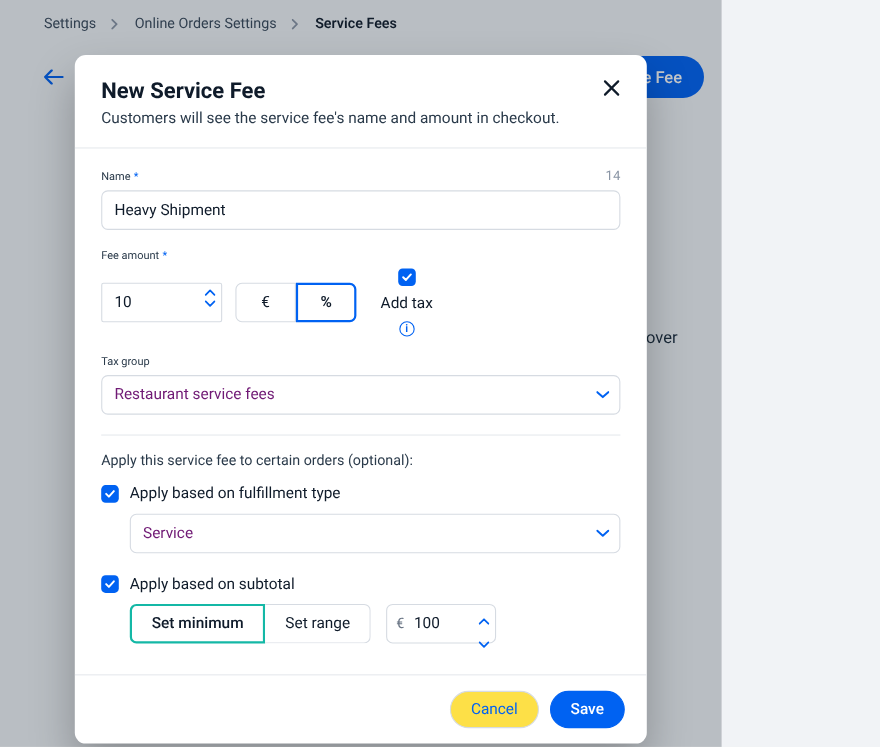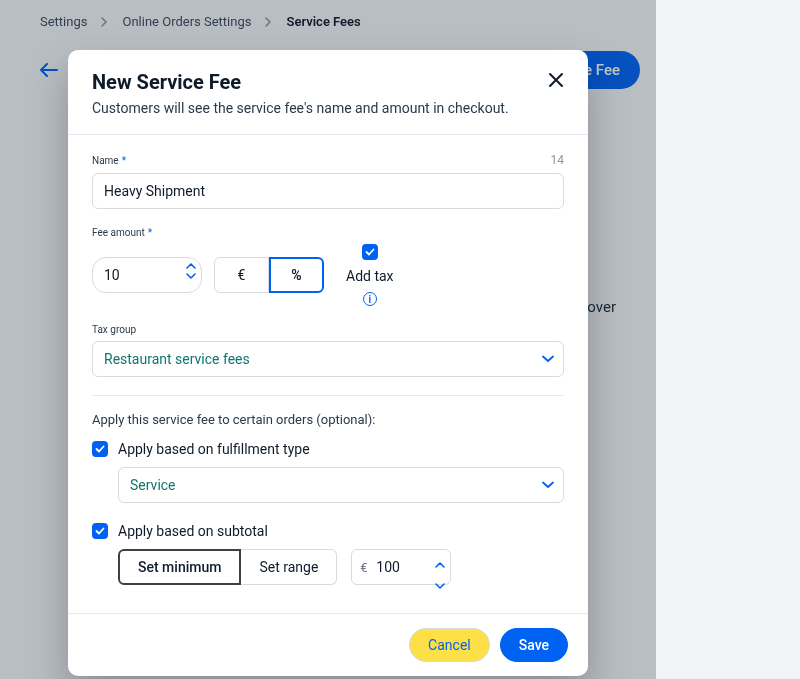--- a/index.html
+++ b/index.html
@@ -35,57 +35,57 @@
   .modal-body { padding:18px 24px 8px 24px; }
   .field { margin-bottom:18px; }
   .field-row { display:flex; justify-content:space-between; align-items:baseline; margin-bottom:6px; }
   .field-label { font-size:10px; color:#2a3a4a; }
   .field-label .req { color:#0062f2; margin-left:3px; }
   .char-count { font-size:12px; color:#8a95a5; }
   .text-input { width:100%; border:1px solid #d6dbe2; border-radius:6px; padding:9px 11px; font-size:14px; color:#0f1b2a; outline:none; }
 
   .fee-row { display:flex; align-items:center; gap:12px; }
   .amount-wrap { position:relative; width:110px; }
-  .amount-input { width:100%; border:1px solid #d6dbe2; border-radius:14px; padding:9px 26px 9px 11px; font-size:14px; color:#0f1b2a; outline:none; }
+  .amount-input { width:100%; border:1px solid #d6dbe2; border-radius:2px; padding:9px 26px 9px 11px; font-size:14px; color:#0f1b2a; outline:none; }
   .spinner { position:absolute; right:6px; top:5px; display:flex; flex-direction:column; gap:2px; }
   .spinner svg { display:block; cursor:pointer; }
 
   .toggle-pair { display:flex; }
   .toggle-btn { width:55px; height:36px; border:1px solid #d6dbe2; background:#fff; color:#0f1b2a; font-size:14px; cursor:pointer; display:flex; align-items:center; justify-content:center; }
   .toggle-btn.left { border-radius:6px 0 0 6px; }
   .toggle-btn.right { border-radius:0 6px 6px 0; border-left:none; }
   .toggle-btn.selected { border:2px solid #0062f2; color:#0f1b2a; font-weight:600; }
   .toggle-btn.selected.right { border-left:2px solid #0062f2; }
 
   .addtax { display:flex; align-items:center; gap:8px; margin-left:10px;flex-direction:column; }
   .chk { width:16px; height:16px; border-radius:4px; background:#0062f2; display:inline-flex; align-items:center; justify-content:center; cursor:pointer; flex-shrink:0; }
   .chk svg { display:block; }
   .addtax-label { font-size:14px; color:#0f1b2a; }
   .info-icon { width:14px; height:14px; border:1.2px solid #0062f2; border-radius:50%; color:#0062f2; font-size:10px; font-weight:600; display:inline-flex; align-items:center; justify-content:center; cursor:pointer; }
 
   .select-wrap { position:relative; }
-  .select-input { width:100%; border:1px solid #d6dbe2; border-radius:6px; padding:9px 32px 9px 11px; font-size:14px; color:#0f766e; outline:none; background:#fff; appearance:none; cursor:pointer; text-align:left; }
+  .select-input { width:100%; border:1px solid #d6dbe2; border-radius:6px; padding:9px 32px 9px 11px; font-size:14px; color:#701a75; outline:none; background:#fff; appearance:none; cursor:pointer; text-align:left; }
   .select-caret { position:absolute; right:10px; top:50%; transform:translateY(-50%); pointer-events:none; }
   .select-caret svg{display:block;}
 
   .divider { height:1px; background:#e6e9ed; margin:8px 0 16px 0; }
 
   .section-label { font-size:13px; color:#2a3a4a; margin-bottom:14px; }
 
   .opt-row { display:flex; align-items:center; gap:10px; margin-bottom:10px; }
   .opt-label { font-size:14px; color:#0f1b2a; }
 
   .indent { margin-left:26px; margin-bottom:20px; }
 
   .sub-row { display:flex; align-items:center; gap:14px; }
   .seg { display:flex; }
   .seg-btn { height:36px; padding:0 18px; border:1px solid #d6dbe2; background:#fff; font-size:14px; color:#0f1b2a; cursor:pointer; display:flex; align-items:center; justify-content:center; white-space:nowrap; }
   .seg-btn.left { border-radius:6px 0 0 6px; }
   .seg-btn.right { border-radius:0 6px 6px 0; border-left:none; }
-  .seg-btn.selected { border:2px solid #404040; font-weight:500; }
+  .seg-btn.selected { border:2px solid #14b8a6; font-weight:500; }
   .min-wrap { position:relative; width:100px; }
   .min-input { width:100%; border:1px solid #d6dbe2; border-radius:6px; padding:9px 24px 9px 24px; font-size:14px; color:#0f1b2a; outline:none; }
   .min-cur { position:absolute; left:9px; top:50%; transform:translateY(-50%); font-size:13px; color:#6a7585; }
   .min-spin { position:absolute; right:6px; top:5px; display:flex; flex-direction:column; gap:2px; }
 
   .modal-footer { border-top:1px solid #e6e9ed; padding:14px 20px; display:flex; justify-content:flex-end; gap:10px; }
   .btn { border-radius:18px; font-size:14px; padding:8px 18px; cursor:pointer; }
   .btn-cancel { background:#fde047; border:1px solid #d6dbe2; color:#0062f2; }
   .btn-save { background:#0062f2; border:1px solid #0062f2; color:#fff; font-weight:500; }
 </style>

